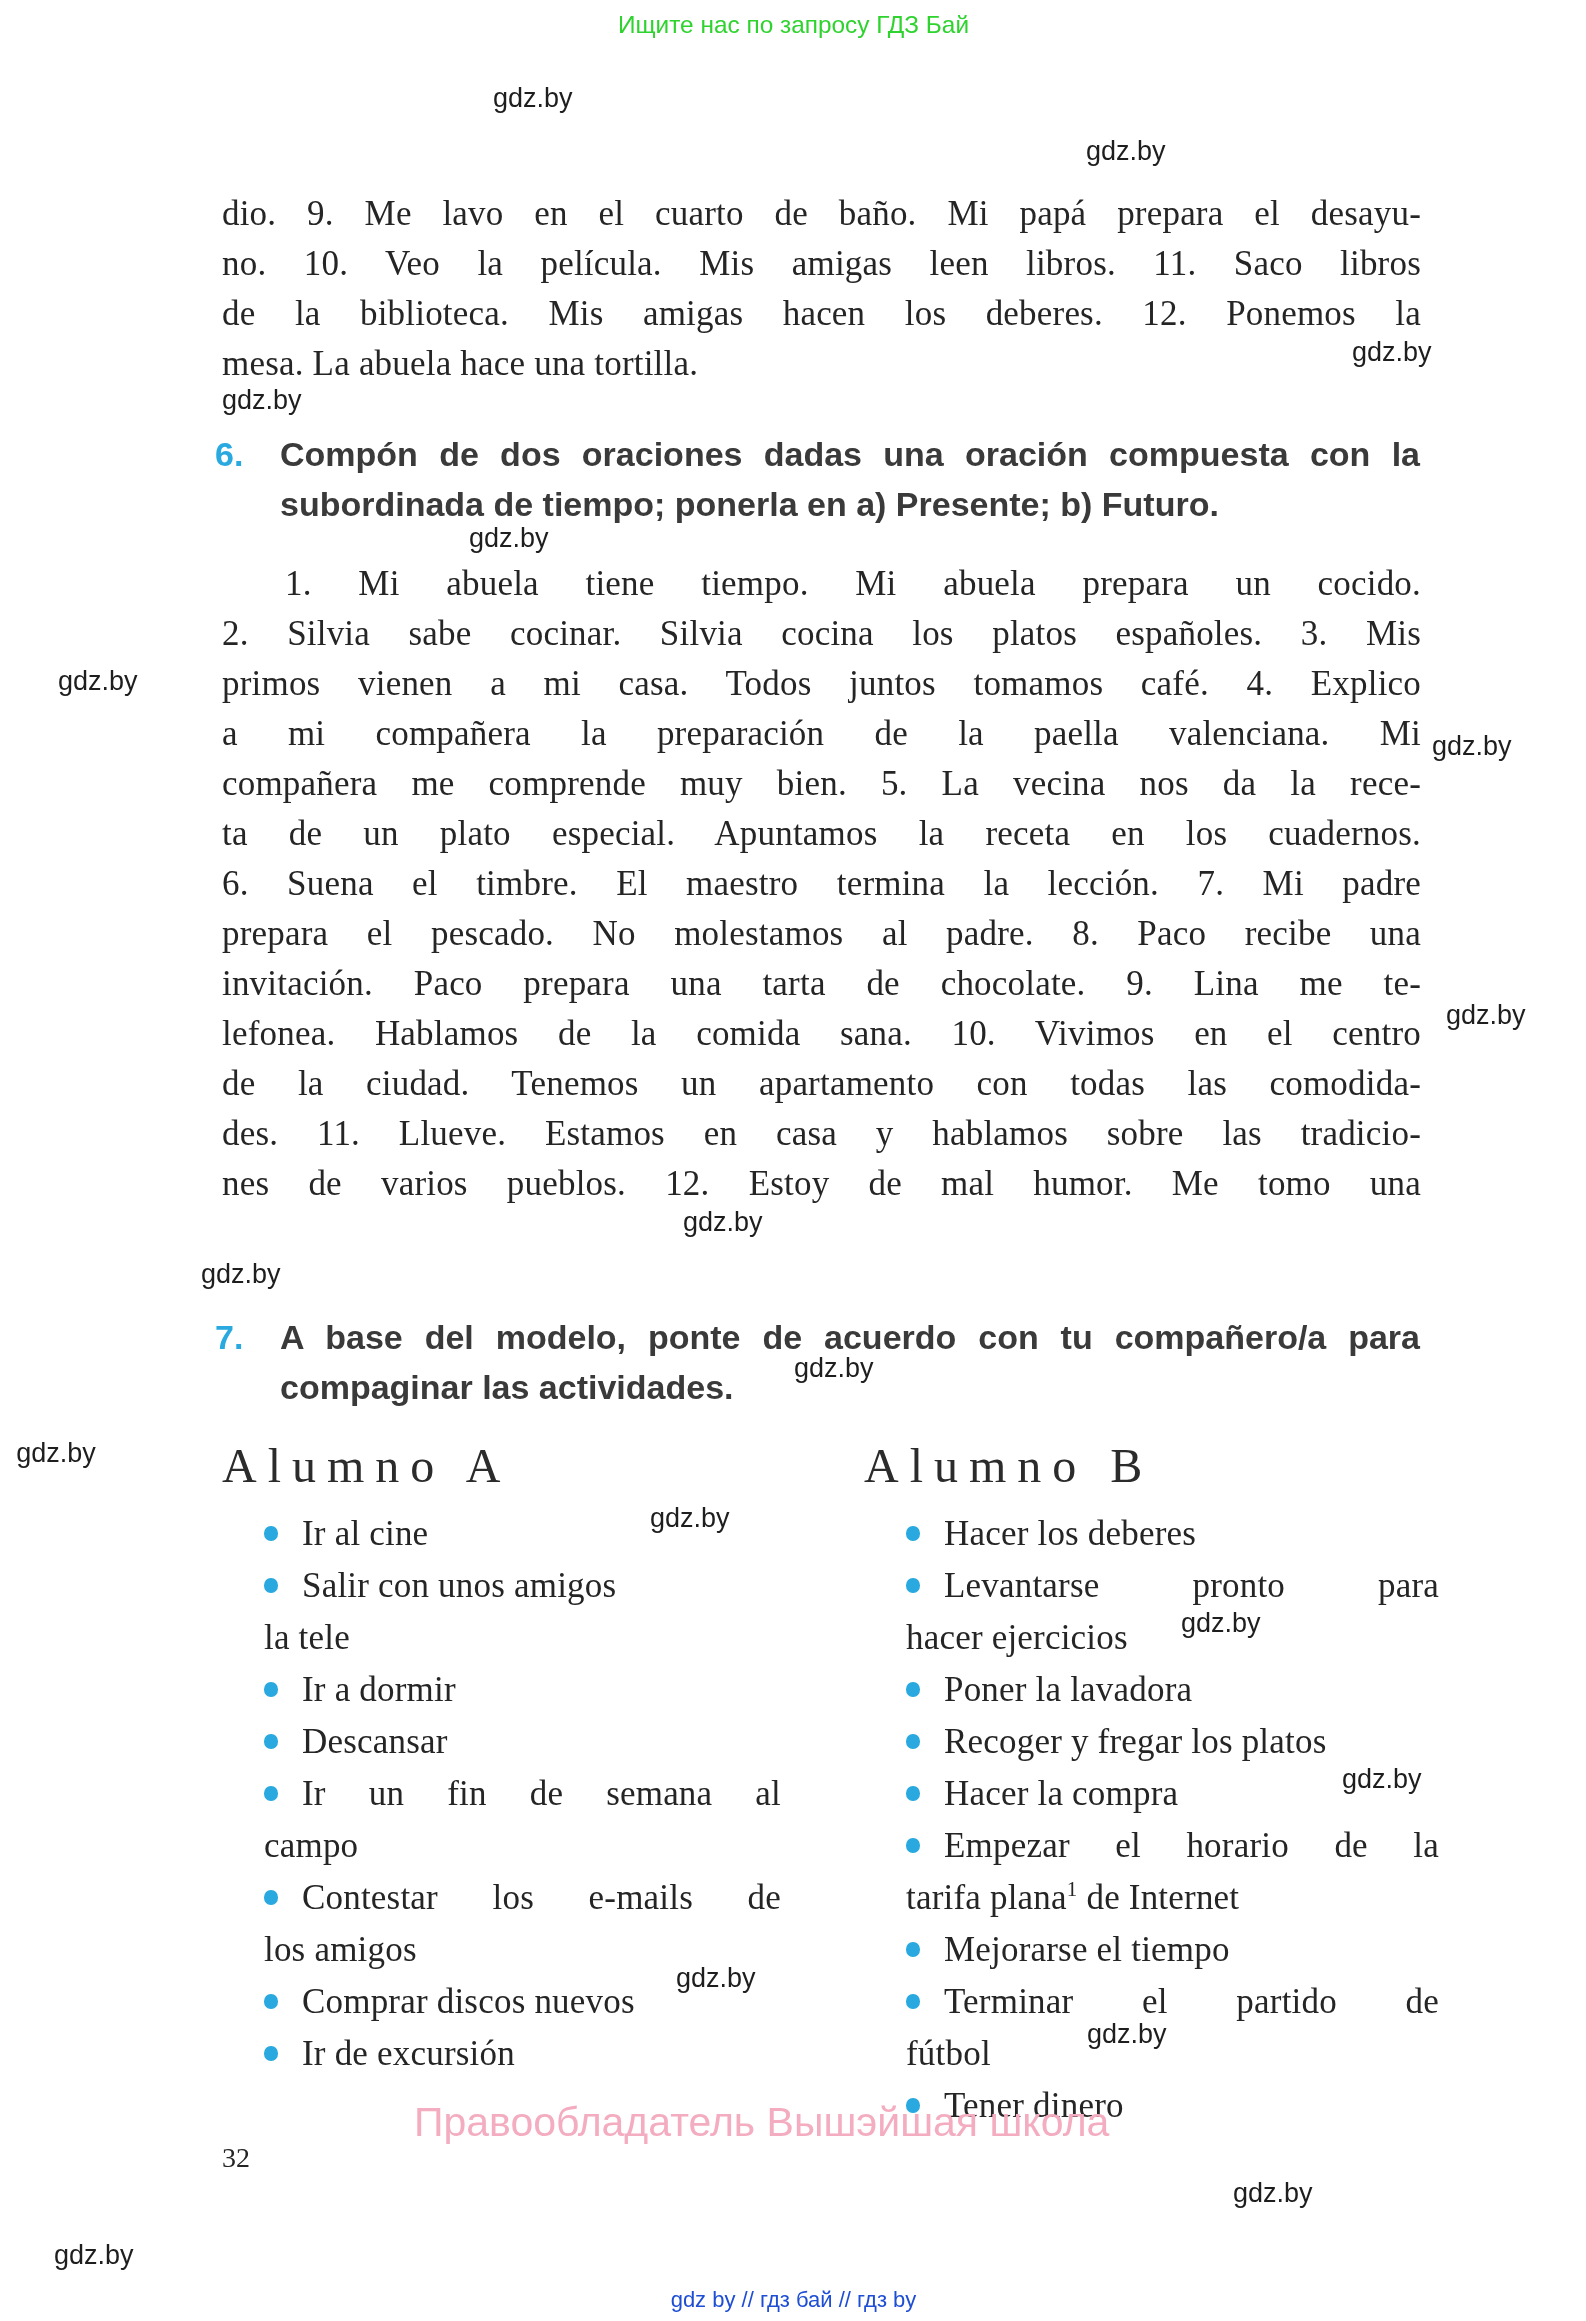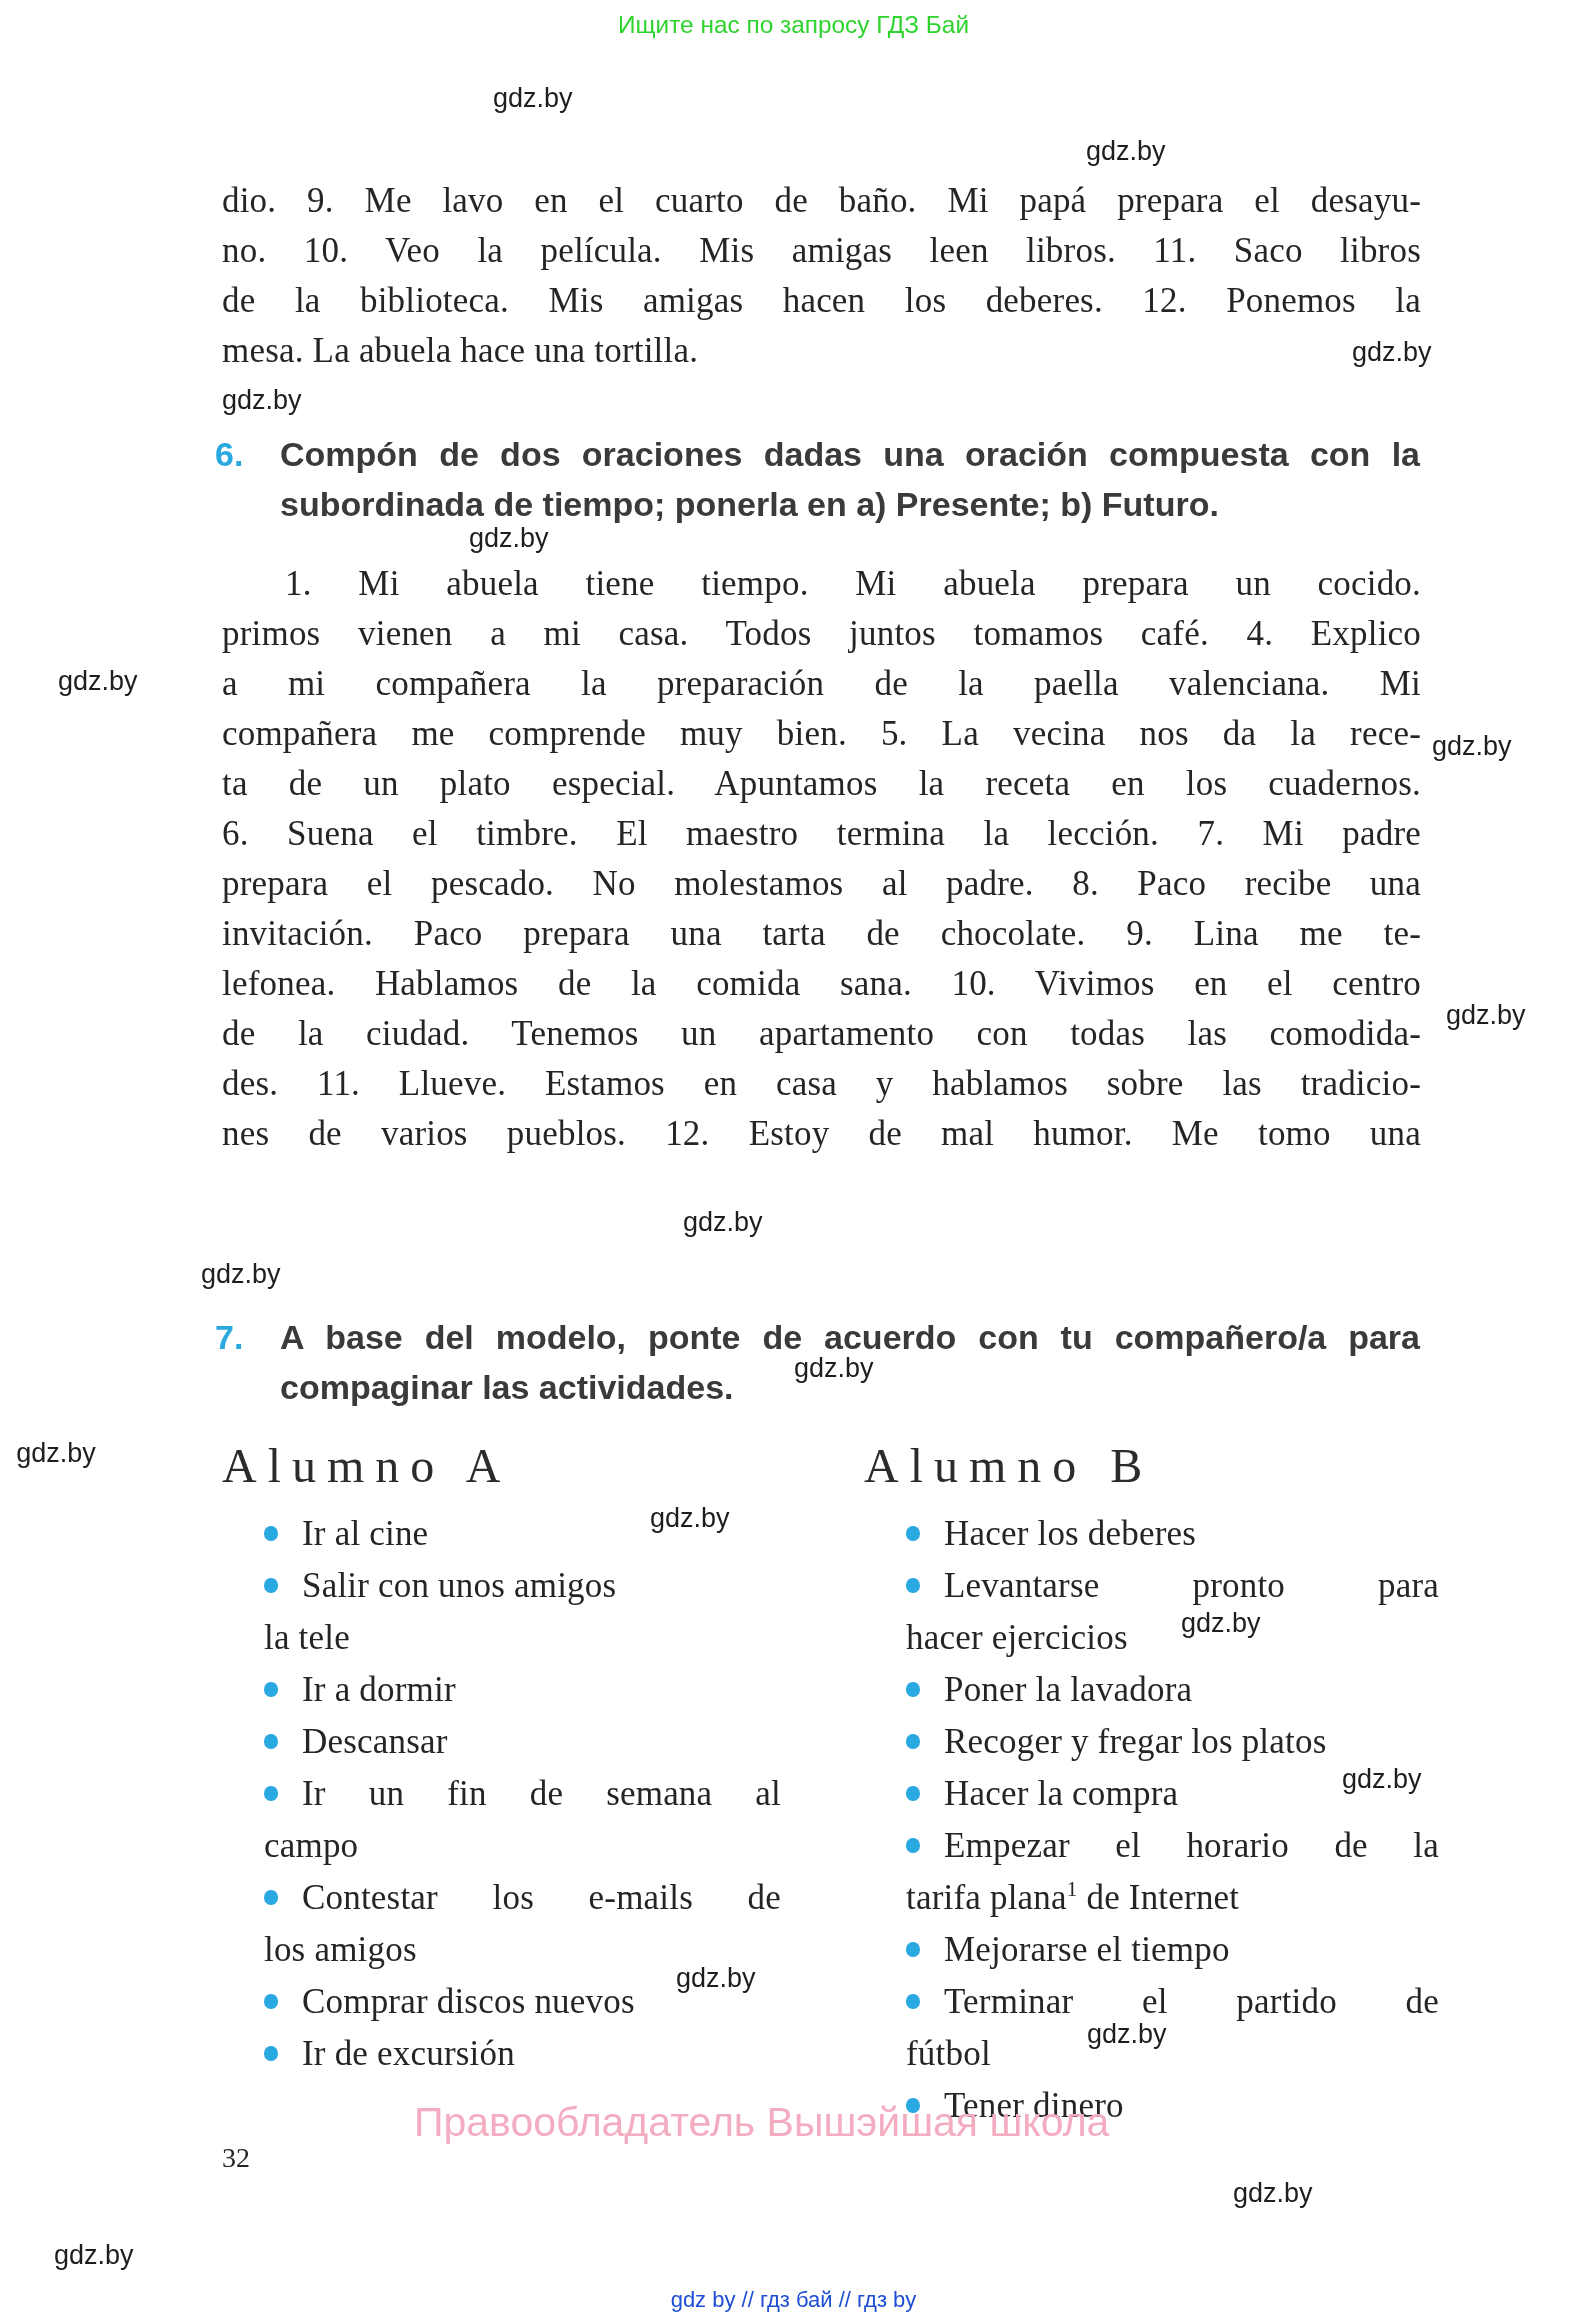--- a/index.html
+++ b/index.html
@@ -87,35 +87,36 @@
 <div class="wm" style="left:794px;top:1353px">gdz.by</div>
 <div class="wm" style="left:16.3px;top:1438px">gdz.by</div>
 <div class="wm" style="left:650px;top:1503px">gdz.by</div>
 <div class="wm" style="left:1181px;top:1608px">gdz.by</div>
 <div class="wm" style="left:1342px;top:1764px">gdz.by</div>
 <div class="wm" style="left:676px;top:1963px">gdz.by</div>
 <div class="wm" style="left:1087px;top:2019px">gdz.by</div>
 <div class="wm" style="left:1233px;top:2178px">gdz.by</div>
 <div class="wm" style="left:54px;top:2240px">gdz.by</div>
 
-<div class="abs serifblock" style="left:222px;top:176px;width:1199px">
+<div class="abs serifblock" style="left:222px;top:189px;width:1199px">
   <div class="line fill">dio. 9. Me lavo en el cuarto de baño. Mi papá prepara el desayu-</div>
   <div class="line fill">no. 10. Veo la película. Mis amigas leen libros. 11. Saco libros</div>
   <div class="line fill">de la biblioteca. Mis amigas hacen los deberes. 12. Ponemos la</div>
   <div class="line">mesa. La abuela hace una tortilla.</div>
 </div>
 
 <div class="abs exercise" style="left:280px;top:429px;width:1140px">
   <span class="ex-number">6.</span>
   <div class="line fill">Compón de dos oraciones dadas una oración compuesta con la</div>
   <div class="line">subordinada de tiempo; ponerla en a) Presente; b) Futuro.</div>
 </div>
 
 <div class="abs serifblock" style="left:222px;top:559px;width:1199px">
   <div class="line fill indent">1. Mi abuela tiene tiempo. Mi abuela prepara un cocido.</div>
+  <div class="line fill">2. Silvia sabe cocinar. Silvia cocina los platos españoles. 3. Mis</div>
   <div class="line fill">primos vienen a mi casa. Todos juntos tomamos café. 4. Explico</div>
   <div class="line fill">a mi compañera la preparación de la paella valenciana. Mi</div>
   <div class="line fill">compañera me comprende muy bien. 5. La vecina nos da la rece-</div>
   <div class="line fill">ta de un plato especial. Apuntamos la receta en los cuadernos.</div>
   <div class="line fill">6. Suena el timbre. El maestro termina la lección. 7. Mi padre</div>
   <div class="line fill">prepara el pescado. No molestamos al padre. 8. Paco recibe una</div>
   <div class="line fill">invitación. Paco prepara una tarta de chocolate. 9. Lina me te-</div>
   <div class="line fill">lefonea. Hablamos de la comida sana. 10. Vivimos en el centro</div>
   <div class="line fill">de la ciudad. Tenemos un apartamento con todas las comodida-</div>
   <div class="line fill">des. 11. Llueve. Estamos en casa y hablamos sobre las tradicio-</div>

